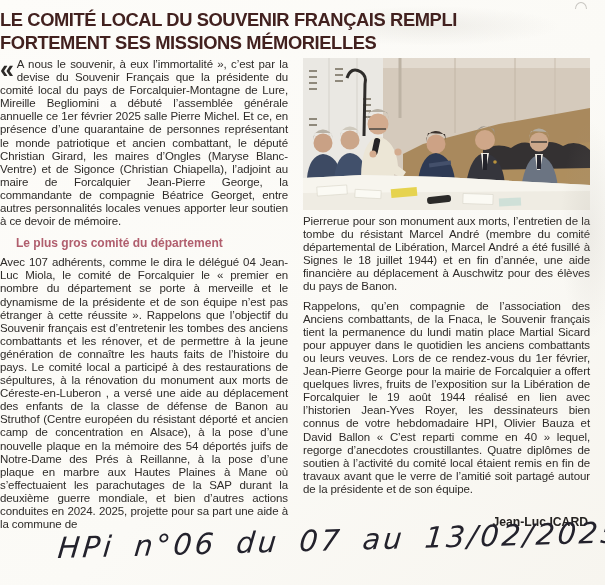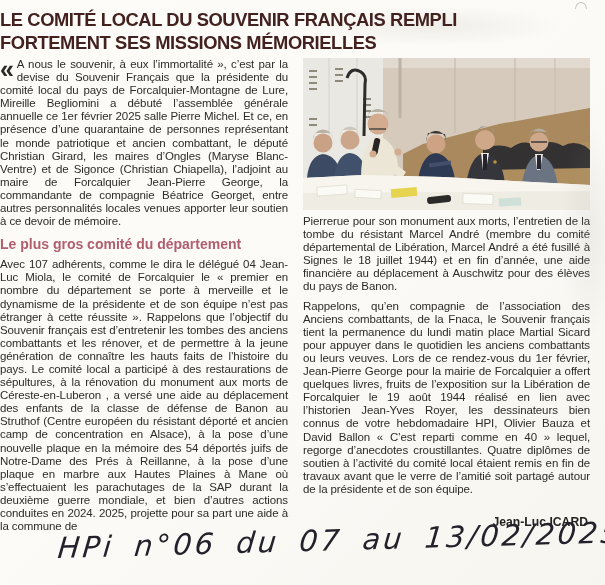--- a/index.html
+++ b/index.html
@@ -48,22 +48,22 @@
   p.body + p.body{margin-top:6px;}
   .leadmark{
     float:left;
     font-size:25px;
     line-height:21px;
     font-weight:bold;
     margin:1px 3px 0 0;
     color:#2e2b29;
   }
   .subheading{
-    margin:8px 0 6px 0;
-    font-size:14px;
+    margin:8px 0 6px 16px;
+    font-size:12px;
     font-weight:bold;
     color:#b05e6d;
     letter-spacing:0;
   }
   .italic{}
   .photo-wrap{width:287px;height:152px;margin-bottom:5px;}
   .photo-wrap svg{display:block;}
   .caption-col p.body{margin-top:0;}
   .byline{
     margin-top:19px;

